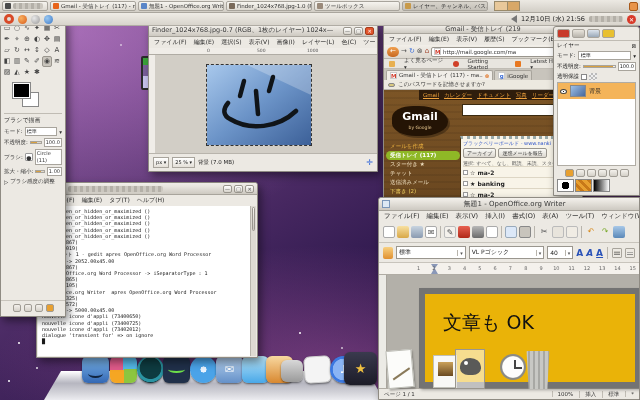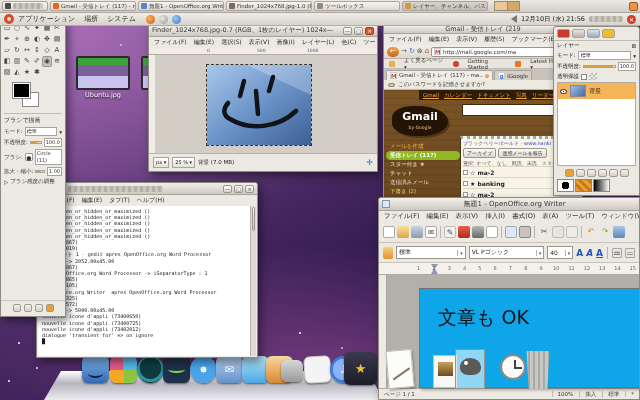--- a/index.html
+++ b/index.html
@@ -200,21 +200,21 @@
   .alic{width:10px;height:10px;border:1px solid #a8a49c;border-radius:1px;background:
      repeating-linear-gradient(#6a6a6a 1px,transparent 2px 3.2px) content-box;padding:2px 1px;}
   .alic.pressed{background-color:#c8c4bc;}
   .oruler{position:relative;height:12px;background:#f4f1ec;border-bottom:1px solid #b0aca4;overflow:hidden;}
   .oruler .nums{position:absolute;left:32px;top:2px;display:flex;font-size:5px;color:#666;}
   .oruler .nums span{width:15.3px;text-align:center;}
   .imark{position:absolute;left:52px;top:1px;width:7px;height:10px;background:#8a98b8;
      clip-path:polygon(0 0,100% 0,55% 45%,100% 100%,0 100%,45% 45%);}
   .docarea{flex:1;position:relative;background:#b3b0a9;}
   .vruler{position:absolute;left:0;top:0;width:8px;height:100%;background:#ecebe6;border-right:1px solid #a8a49c;}
-  .page{position:absolute;left:40px;top:13px;right:-2px;bottom:0;background:#0ea5e9;border:1px solid #737373;box-shadow:2px 2px 3px rgba(0,0,0,.3);}
+  .page{position:absolute;left:40px;top:13px;right:-2px;bottom:0;background:#eab308;border:6px solid #737373;box-shadow:2px 2px 3px rgba(0,0,0,.3);}
   .dtext{position:absolute;left:18px;top:16px;font-size:19px;color:#111;font-family:"DejaVu Sans",sans-serif;}
   .ostat{height:11px;display:flex;align-items:center;gap:6px;padding:0 5px;font-size:5.5px;border-top:1px solid #b0aca4;color:#333;}
   .ostat .cell{border-left:1px solid #c0bcb4;padding-left:5px;}
 
   
   .ov{position:absolute;z-index:10;}
   .o-paper{left:387px;top:350px;width:26px;height:38px;background:#fcfcfa;border:1px solid #b8b8b0;transform:rotate(-5deg);box-shadow:1px 2px 2px rgba(0,0,0,.25);}
   .o-paper .pen{position:absolute;left:3px;top:22px;width:20px;height:2px;background:#8a7a5a;transform:rotate(-30deg);}
   .o-jpeg{left:433px;top:355px;width:24px;height:33px;background:#f8f8f6;border:1px solid #c0c0b8;}
   .o-jpeg .mini{position:absolute;left:4px;top:6px;width:15px;height:14px;background:linear-gradient(#caa15a,#6a4a22);}
@@ -247,24 +247,20 @@
     </div>
   <div class="mic i-safari" style="left:190px"></div>
   <div class="mic i-mail" style="left:216px">✉</div>
   <div class="mic i-ichat" style="left:242px"></div>
   <div class="mic i-iphoto" style="left:266px"></div>
   <div class="mic i-cap" style="left:281px;top:360px;width:22px;height:22px"></div>
   <div class="mic i-prev" style="left:304px"></div>
   <div class="mic i-itunes" style="left:330px">♪</div>
   <div class="mic i-imovie" style="left:344px;top:352px;width:33px;height:33px">★</div>
 
-  <div class="dicon" style="left:74px;top:56px">
-    <div class="thumb"></div>
-    <div class="lbl">Ubuntu.jpg</div>
-  </div>
   <div class="dicon" style="left:139px;top:56px">
     <div class="thumb"></div>
   </div>
 
   <div class="win term">
     <div class="tbar">
       <div class="redact" style="width:95px;margin-left:28px"></div>
       <div class="tt"></div>
       <div class="wbtn">—</div>
       <div class="wbtn">□</div>
@@ -683,25 +679,20 @@
       </div>
     <div class="wsw">
         <div></div>
         <div></div>
       </div>
     <div style="margin-left:auto;width:9px;height:9px;background:#e8944a;border:1px solid #a85818;border-radius:2px"></div>
   </div>
 
   <div class="panel">
     <span style="width:10px;height:10px;border-radius:50%;border:3px solid #d84a28"></span>
-    <span class="pmenu">
-        <span>アプリケーション</span>
-        <span>場所</span>
-        <span>システム</span>
-      </span>
     <span class="pico" style="background:radial-gradient(circle at 35% 35%,#f8b060,#d85a18)"></span>
     <span class="pico" style="background:radial-gradient(circle at 35% 35%,#e8e8e8,#9a9a9a)"></span>
     <span class="pico" style="background:radial-gradient(circle at 35% 35%,#9ac8f0,#3a78c8)"></span>
     <span class="clockarea">
       <span class="vol"></span>
       <span>12月10日 (水) 21:56</span>
       <span class="redact" style="width:34px"></span>
       <span class="pwr">✕</span>
     </span>
   </div>

